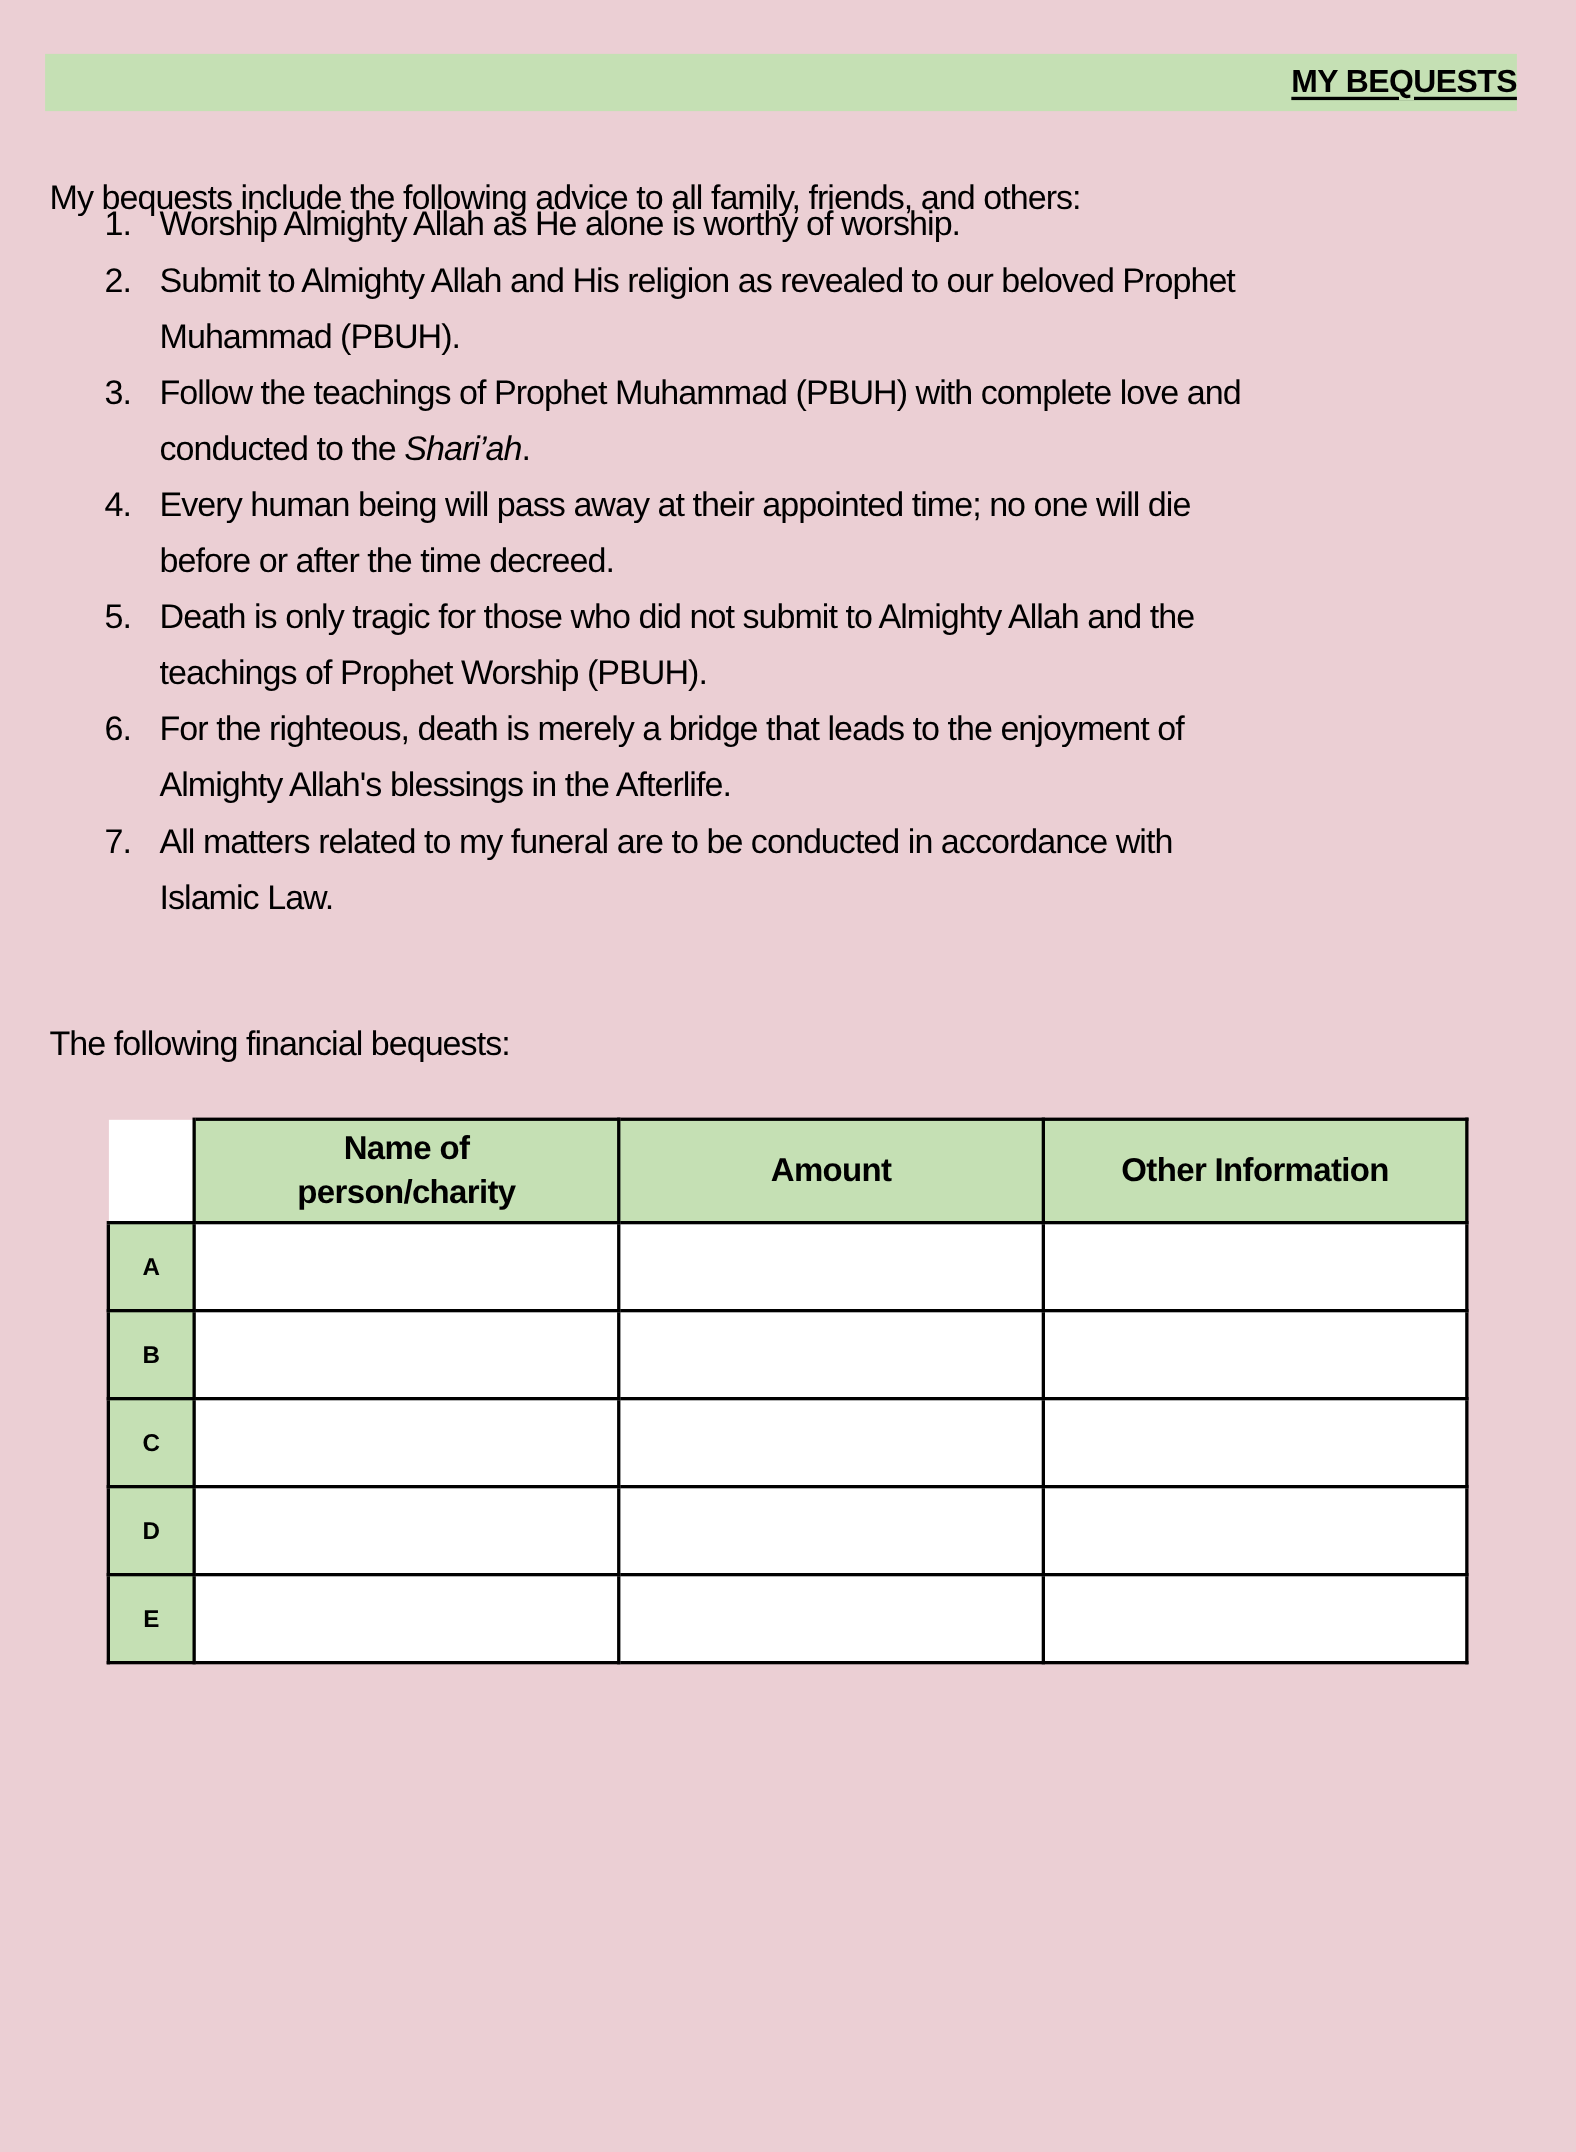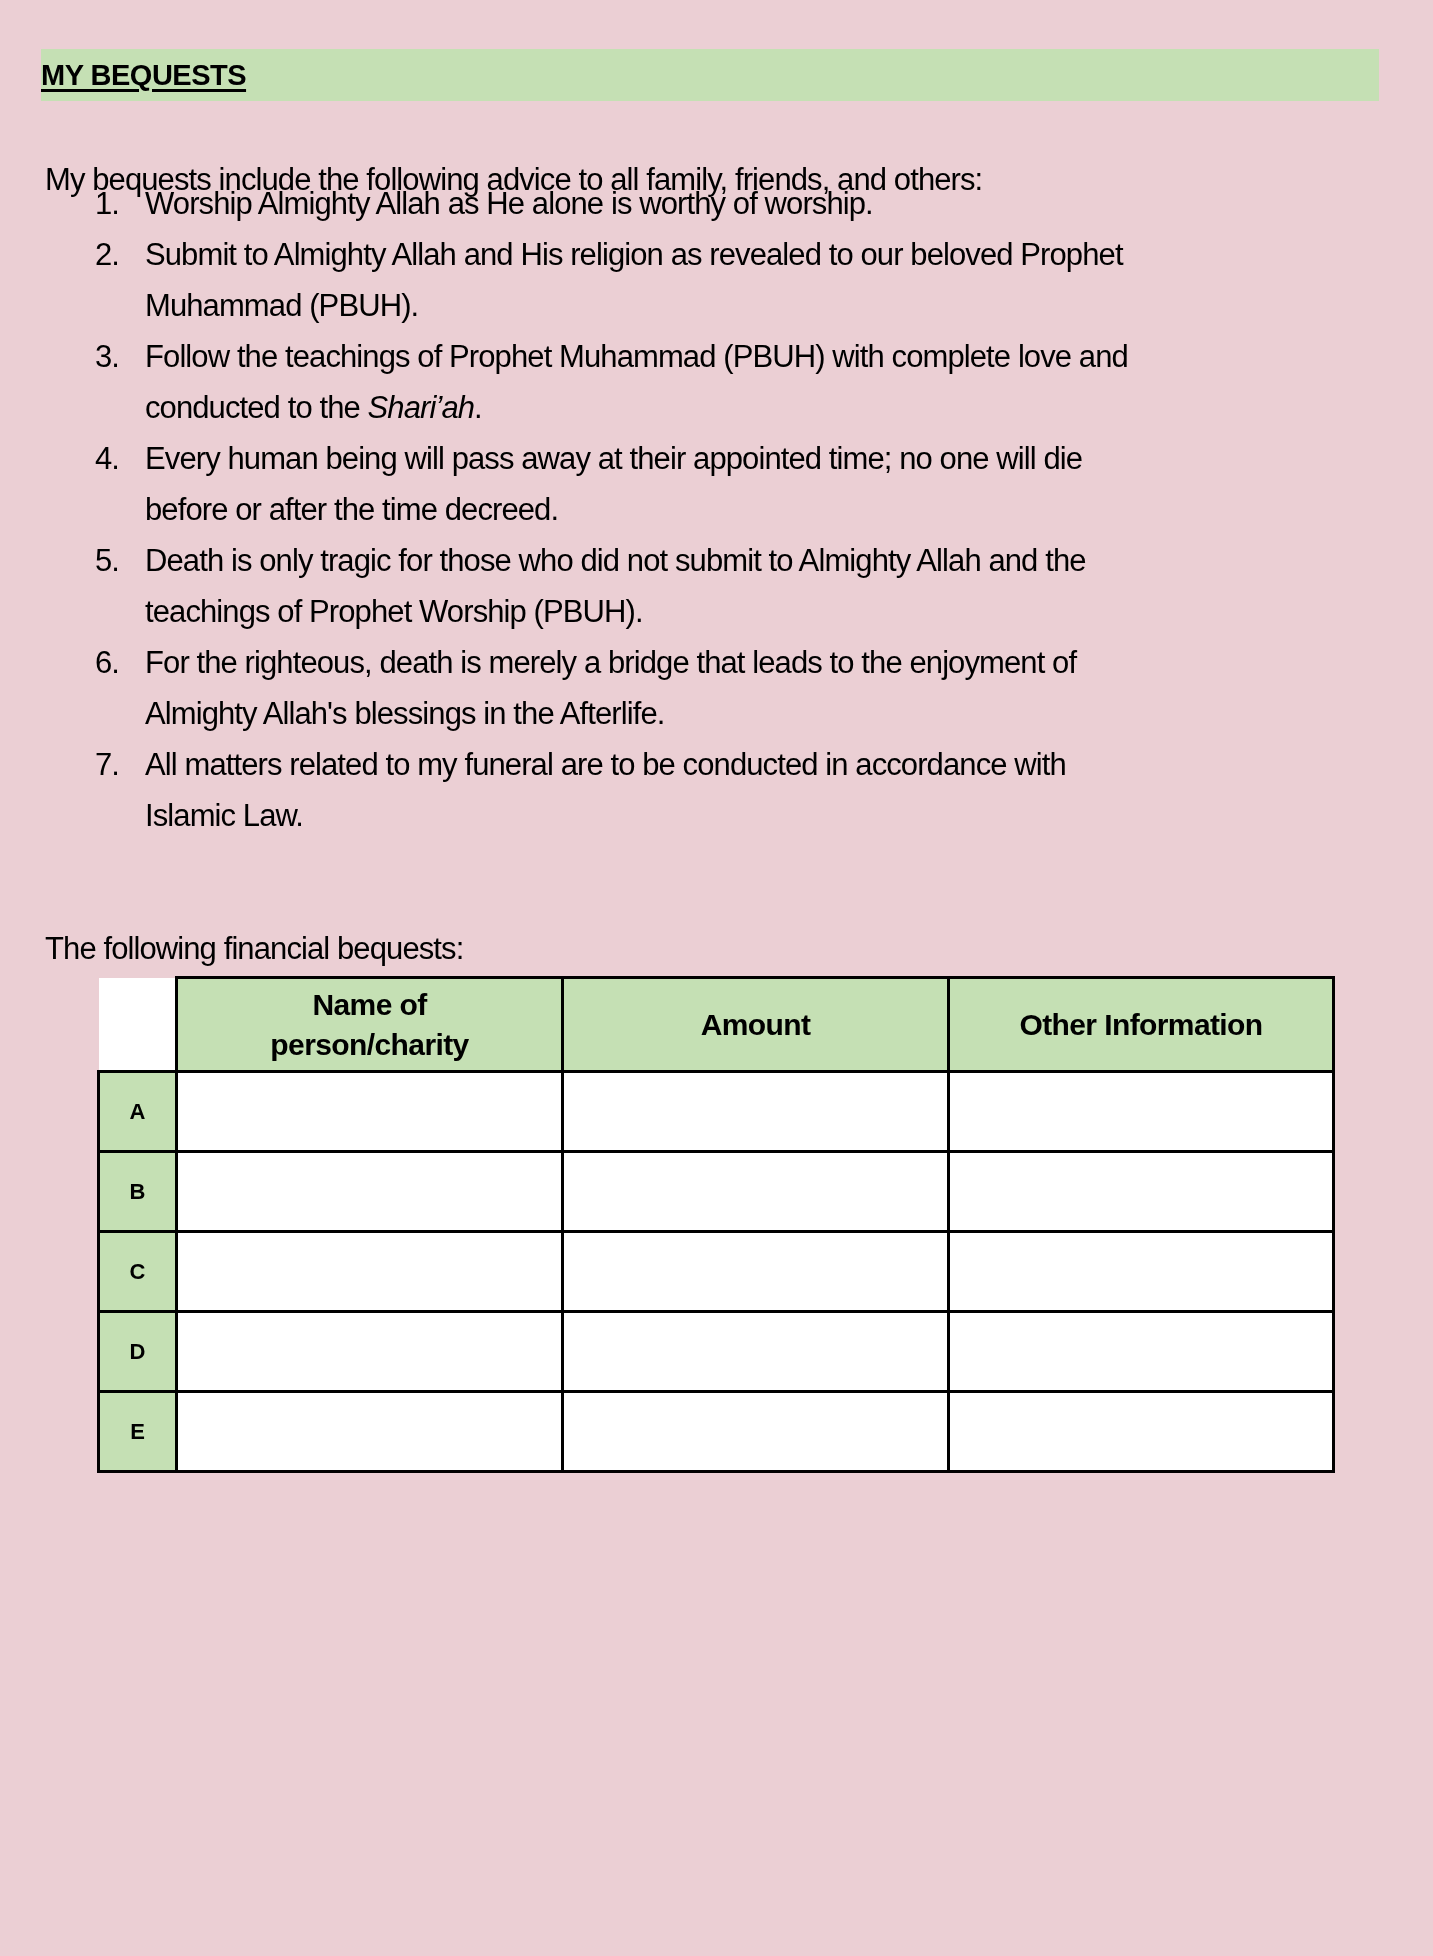--- a/index.html
+++ b/index.html
@@ -7,42 +7,42 @@
     width: 1433px; height: 1956px;
     background: #EBCFD4;
     position: relative;
     overflow: hidden;
     font-family: "Liberation Sans", "DejaVu Sans", sans-serif;
     color: #000;
   }
   .title-band {
     position: absolute; left: 41px; top: 49px; width: 1338px; height: 52px;
     background: #C5E0B4;
-    display: flex; align-items: center; justify-content: flex-start;
+    display: flex; align-items: center; justify-content: flex-end;
   }
   .title {
     font-weight: bold; font-size: 29px; text-decoration: underline;
     text-decoration-thickness: 3px; text-underline-offset: 4px;
     letter-spacing: -0.5px;
   }
   .text {
     position: absolute; font-size: 31px; line-height: 51px;
     white-space: nowrap; letter-spacing: -0.9px; margin-top: 27px;
   }
   .intro { left: 45px; top: 127px; }
   .list { position: absolute; left: 0; top: 178px; margin: 0; padding: 0; list-style: none; }
   .list li { position: relative; font-size: 31px; line-height: 51px; letter-spacing: -0.9px; white-space: nowrap; }
   .list .num { position: absolute; left: 95px; top: 0; }
   .list .body { position: absolute; left: 145px; top: 0; }
   .list .line { display: block; height: 51px; }
   .list li.one { height: 51px; }
   .list li.two { height: 102px; }
   .fin { left: 45px; top: 896px; text-align: right; }
   table.bq {
-    position: absolute; left: 97px; top: 976px;
+    position: absolute; left: 97px; top: 1016px;
     border-collapse: collapse; table-layout: fixed;
   }
   table.bq td, table.bq th { border: 3px solid #000; padding: 0; }
   table.bq th {
     background: #C5E0B4; height: 91px; font-size: 30px; font-weight: bold;
     line-height: 40px; text-align: center; vertical-align: middle; letter-spacing: -0.6px;
   }
   table.bq th.corner { background: #fff; border-top: none; border-left: none; }
   table.bq td { height: 77px; background: #fff; }
   table.bq td.lbl {

